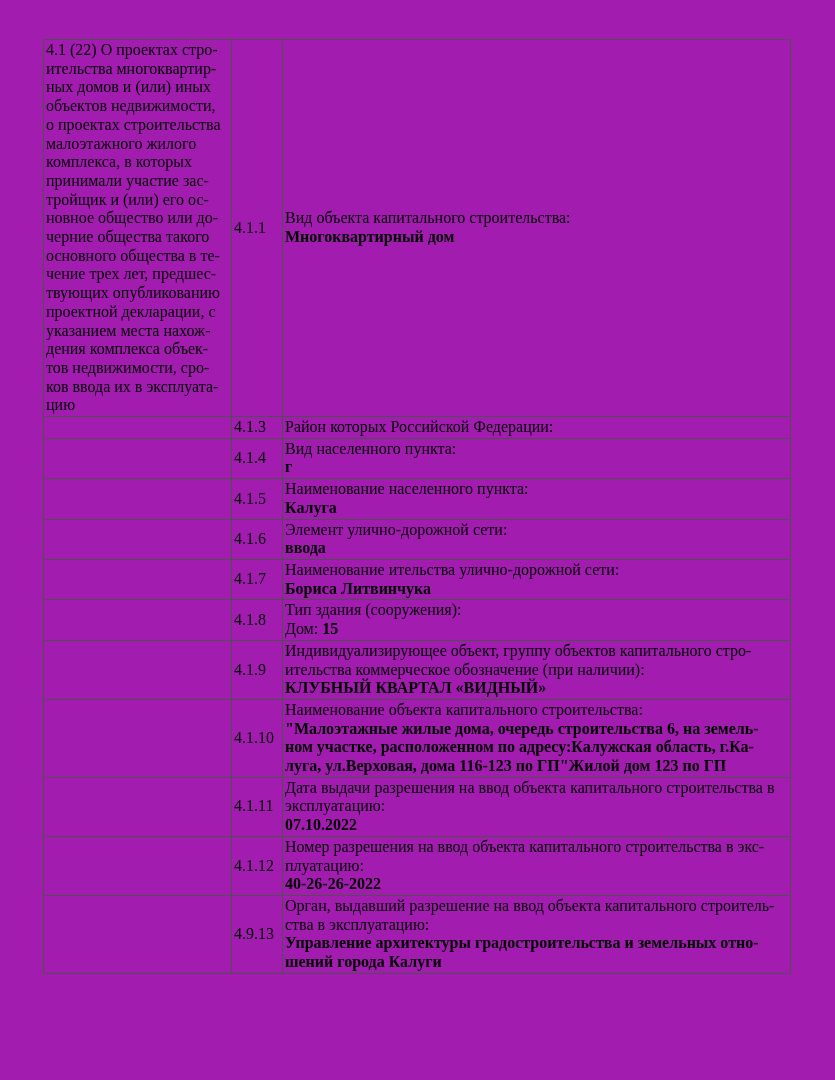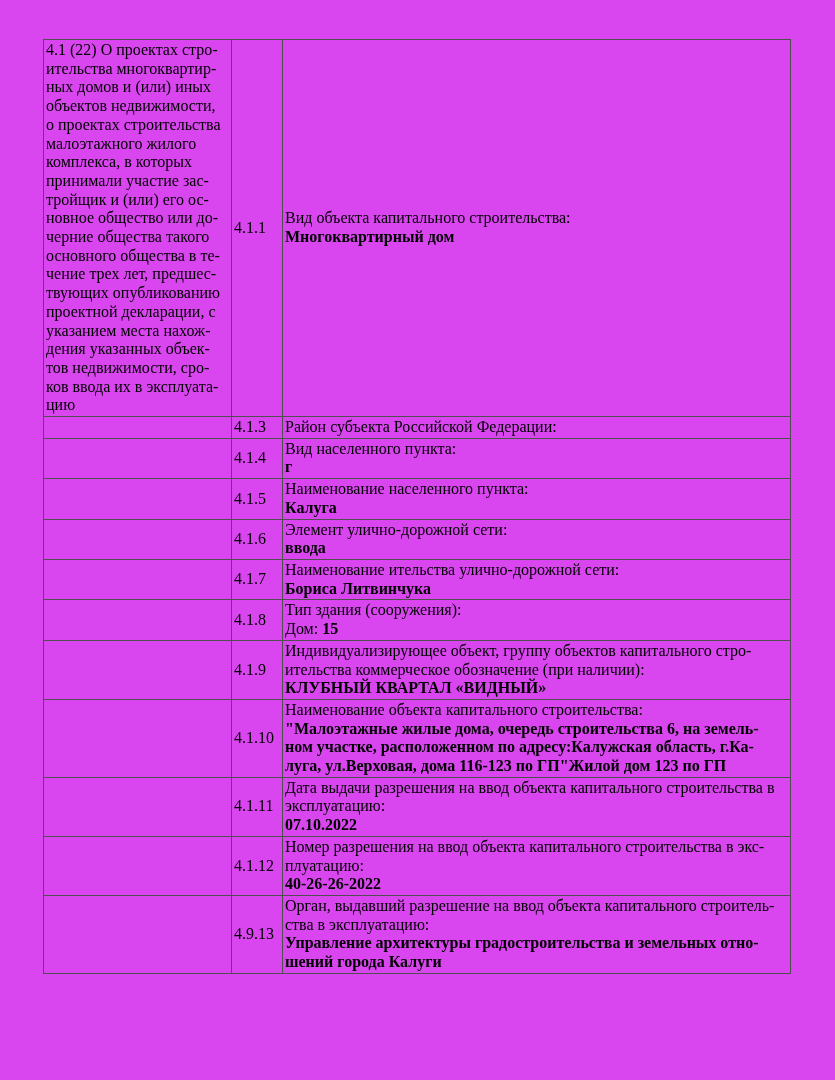--- a/index.html
+++ b/index.html
@@ -5,21 +5,21 @@
   html, body {
     margin: 0; padding: 0;
     background: #ffffff;
     font-family: "Liberation Serif", "DejaVu Serif", serif;
     color: #000000;
   }
   .page {
     position: relative;
     width: 835px;
     height: 1080px;
-    background: #d946ef;
+    background: #a21caf;
     overflow: hidden;
   }
   table.doc-table {
     position: absolute;
     left: 43px;
     top: 39px;
     width: 747px;
     border-collapse: collapse;
     table-layout: fixed;
   }
@@ -73,36 +73,36 @@
             <div class="line">комплекса, в которых</div>
             <div class="line">принимали участие зас-</div>
             <div class="line">тройщик и (или) его ос-</div>
             <div class="line">новное общество или до-</div>
             <div class="line">черние общества такого</div>
             <div class="line">основного общества в те-</div>
             <div class="line">чение трех лет, предшес-</div>
             <div class="line">твующих опубликованию</div>
             <div class="line">проектной декларации, с</div>
             <div class="line">указанием места нахож-</div>
-            <div class="line">дения указанных объек-</div>
+            <div class="line">дения комплекса объек-</div>
             <div class="line">тов недвижимости, сро-</div>
             <div class="line">ков ввода их в эксплуата-</div>
             <div class="line">цию</div>
           </td>
           <td class="num-cell">4.1.1</td>
           <td class="content-cell">
             <div class="line"><span>Вид объекта капитального строительства:</span></div>
             <div class="line"><span class="b">Многоквартирный дом</span></div>
           </td>
         </tr>
         <tr>
           <td class="desc-cell"></td>
           <td class="num-cell">4.1.3</td>
           <td class="content-cell">
-            <div class="line"><span>Район субъекта Российской Федерации:</span></div>
+            <div class="line"><span>Район которых Российской Федерации:</span></div>
           </td>
         </tr>
         <tr>
           <td class="desc-cell"></td>
           <td class="num-cell">4.1.4</td>
           <td class="content-cell">
             <div class="line"><span>Вид населенного пункта:</span></div>
             <div class="line"><span class="b">г</span></div>
           </td>
         </tr>

